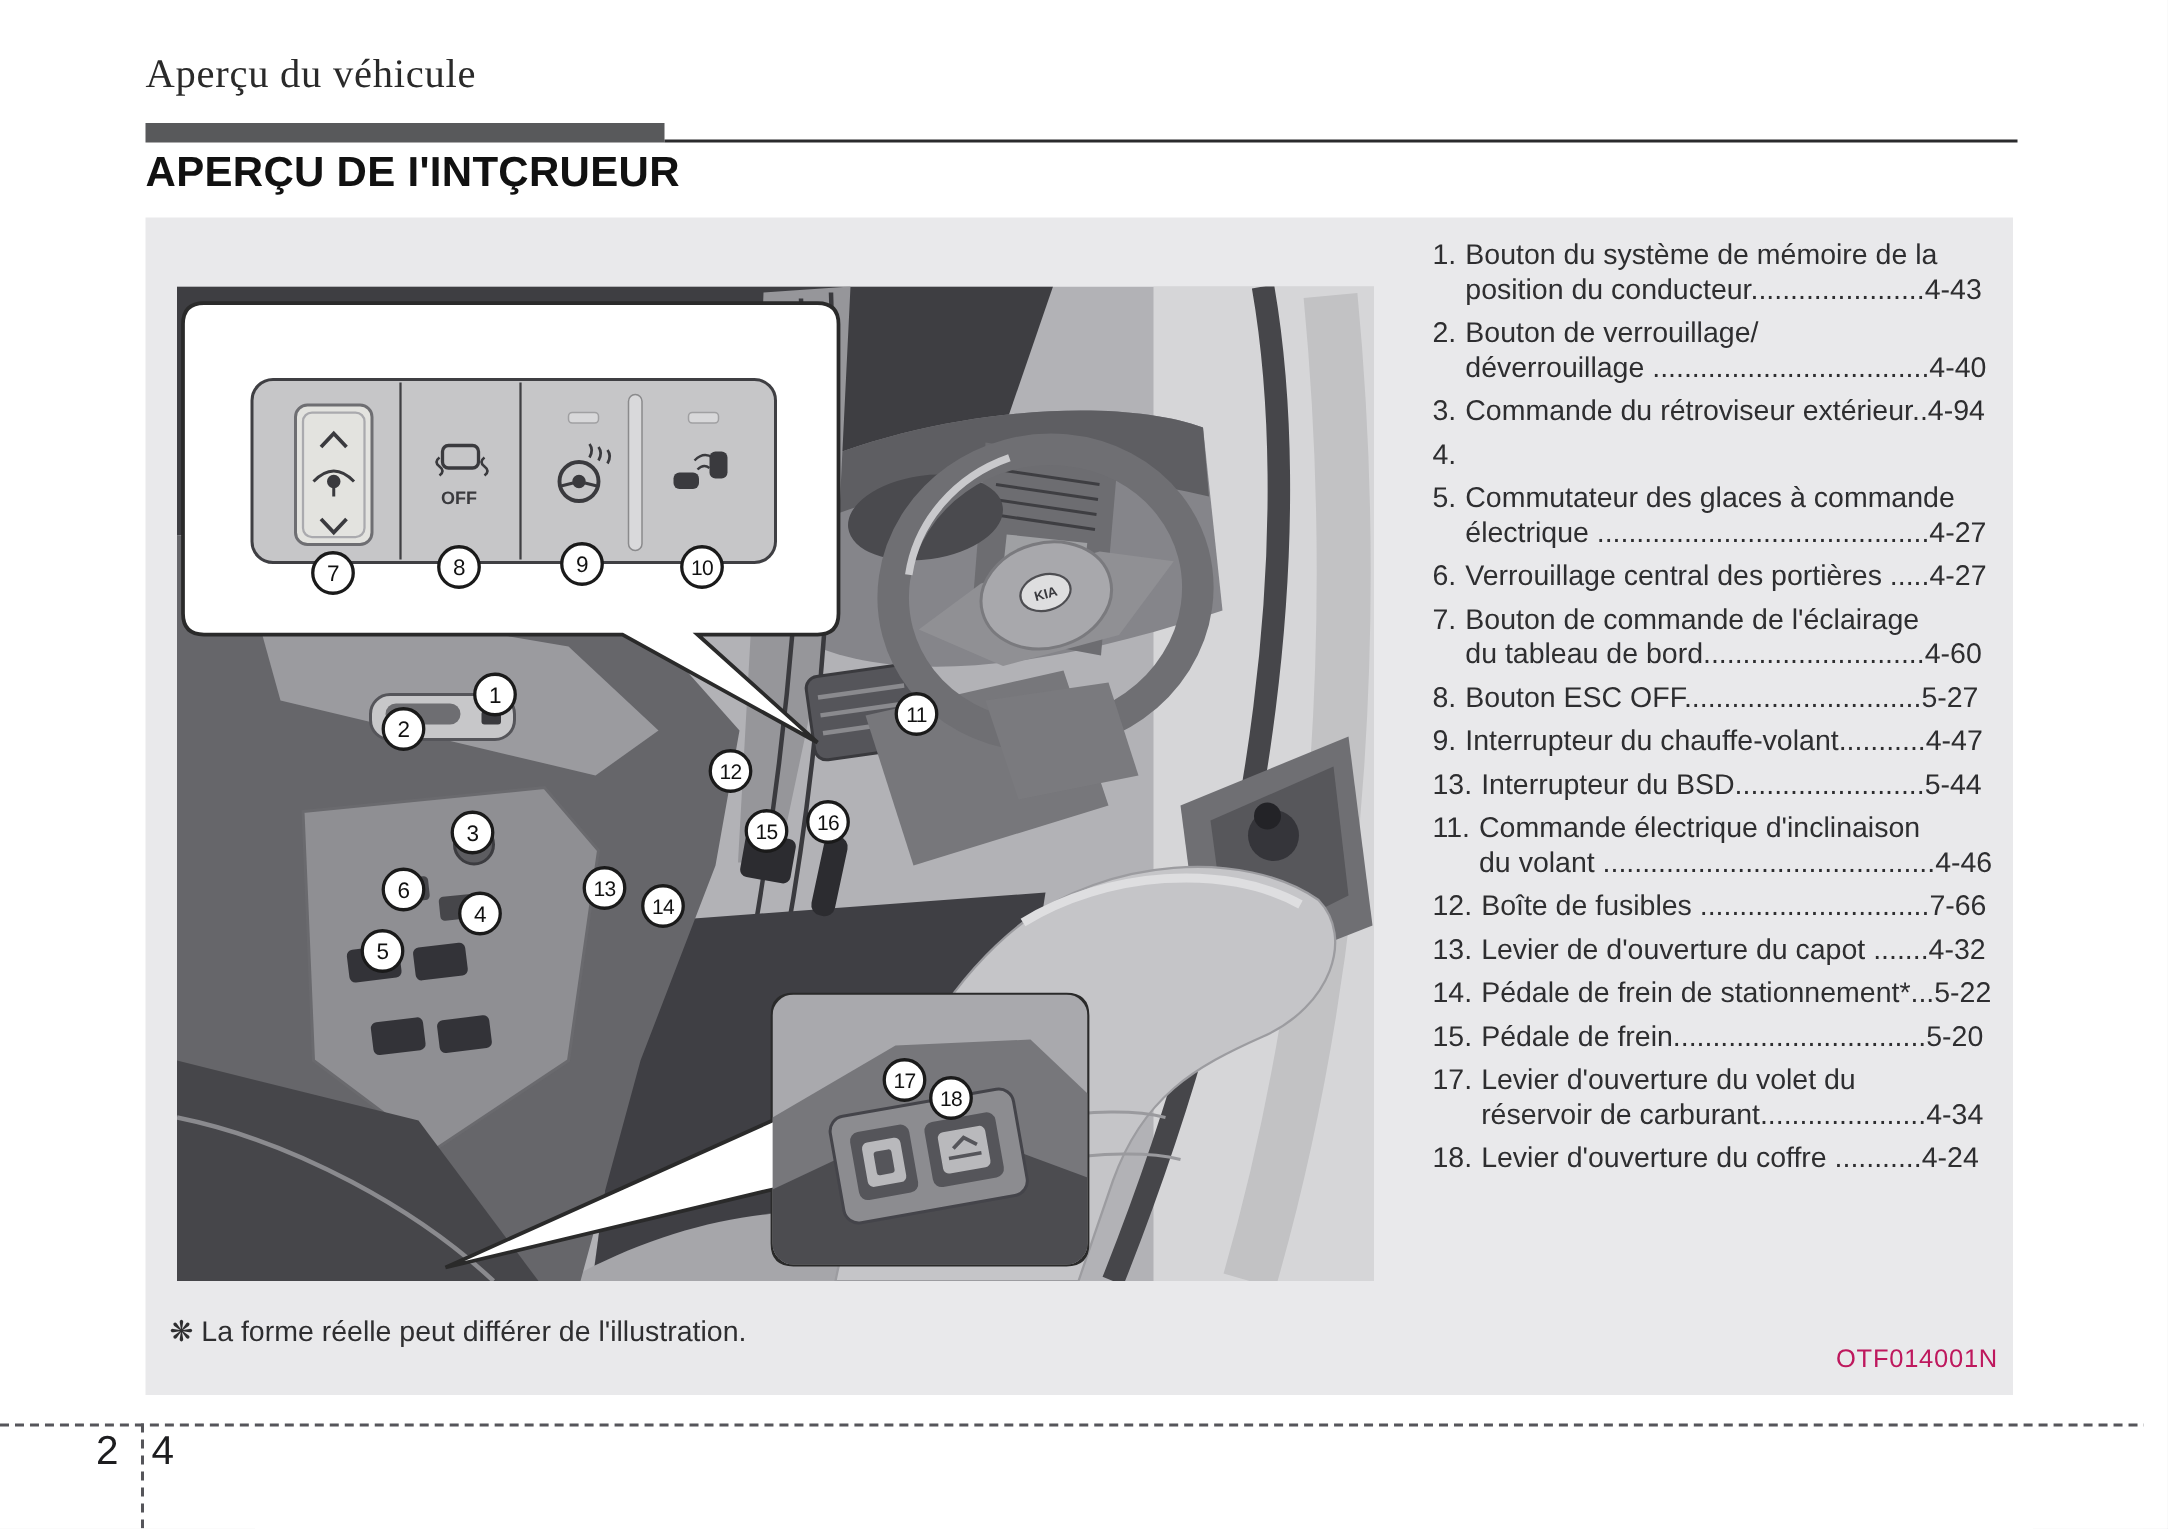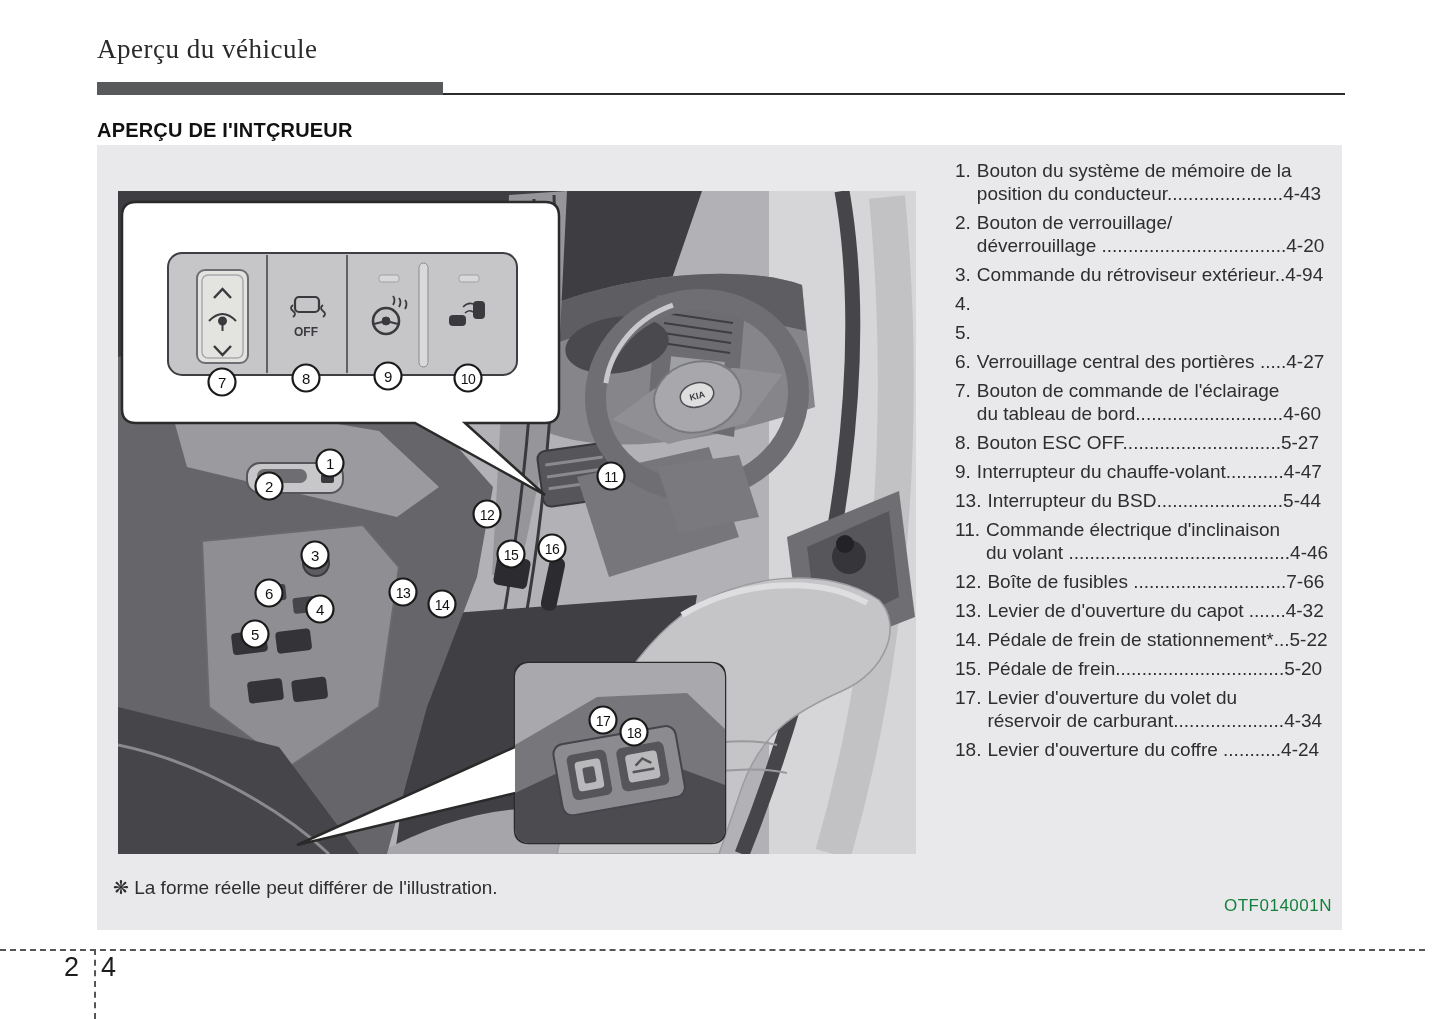--- a/index.html
+++ b/index.html
@@ -3,27 +3,27 @@
 <meta charset="utf-8">
 <style>
   html,body{margin:0;padding:0;background:#ffffff;}
   .page{position:relative;width:1429px;height:1019px;background:#ffffff;overflow:hidden;
         font-family:"Liberation Sans", sans-serif;color:#222;}
   
   .section-title{position:absolute;left:97px;top:34px;font-family:"Liberation Serif", serif;
                  font-size:27px;color:#2a2a2a;letter-spacing:.5px;}
   .header-bar{position:absolute;left:97px;top:82px;width:346px;height:13px;background:#58595b;}
   .header-line{position:absolute;left:443px;top:93px;width:902px;height:2px;background:#2b2b2d;}
-  .page-title{position:absolute;left:97px;top:99px;font-size:20px;font-weight:bold;color:#111;
-              letter-spacing:.2px;margin-top:20px;}
+  .page-title{position:absolute;left:97px;top:99px;font-size:28px;font-weight:bold;color:#111;
+              letter-spacing:.2px;}
   
   .figure-panel{position:absolute;left:97px;top:145px;width:1245px;height:785px;background:#e9e9eb;}
   .illustration{position:absolute;left:0;top:0;}
   .footnote{position:absolute;left:16px;top:731px;font-size:19px;color:#2e2e30;}
-  .figure-code{position:absolute;right:10px;top:751px;font-size:17px;color:#15803d;letter-spacing:.5px;}
+  .figure-code{position:absolute;right:10px;top:751px;font-size:17px;color:#be185d;letter-spacing:.5px;}
   
   .legend{position:absolute;left:858px;top:14px;width:400px;font-size:19px;line-height:23px;color:#2e2e30;}
   .toc-item{display:flex;margin-bottom:6px;}
   .toc-num{flex:0 0 auto;padding-right:6px;white-space:pre;}
   .toc-body{white-space:pre-line;}
   
   .footer-hline{position:absolute;left:0;top:949px;width:1445px;border-top:2px dashed #55555a;}
   .footer-vline{position:absolute;left:94px;top:949px;height:70px;border-left:2px dashed #55555a;}
   .pagenum{position:absolute;top:952px;font-size:27px;color:#1d1d1f;}
   .pagenum.left{left:64px;}
@@ -276,31 +276,33 @@
 
     <div class="legend">
         <div class="toc-item">
           <span class="toc-num">1.</span>
           <span class="toc-body">Bouton du système de mémoire de la
 position du conducteur......................4-43</span>
         </div>
         <div class="toc-item">
           <span class="toc-num">2.</span>
           <span class="toc-body">Bouton de verrouillage/
-déverrouillage ...................................4-20</span>
+déverrouillage ...................................4-40</span>
         </div>
         <div class="toc-item">
           <span class="toc-num">3.</span>
           <span class="toc-body">Commande du rétroviseur extérieur..4-94</span>
         </div>
         <div class="toc-item">
           <span class="toc-num">4.</span>
         </div>
         <div class="toc-item">
           <span class="toc-num">5.</span>
+          <span class="toc-body">Commutateur des glaces à commande
+électrique ..........................................4-27</span>
         </div>
         <div class="toc-item">
           <span class="toc-num">6.</span>
           <span class="toc-body">Verrouillage central des portières .....4-27</span>
         </div>
         <div class="toc-item">
           <span class="toc-num">7.</span>
           <span class="toc-body">Bouton de commande de l'éclairage
 du tableau de bord............................4-60</span>
         </div>

